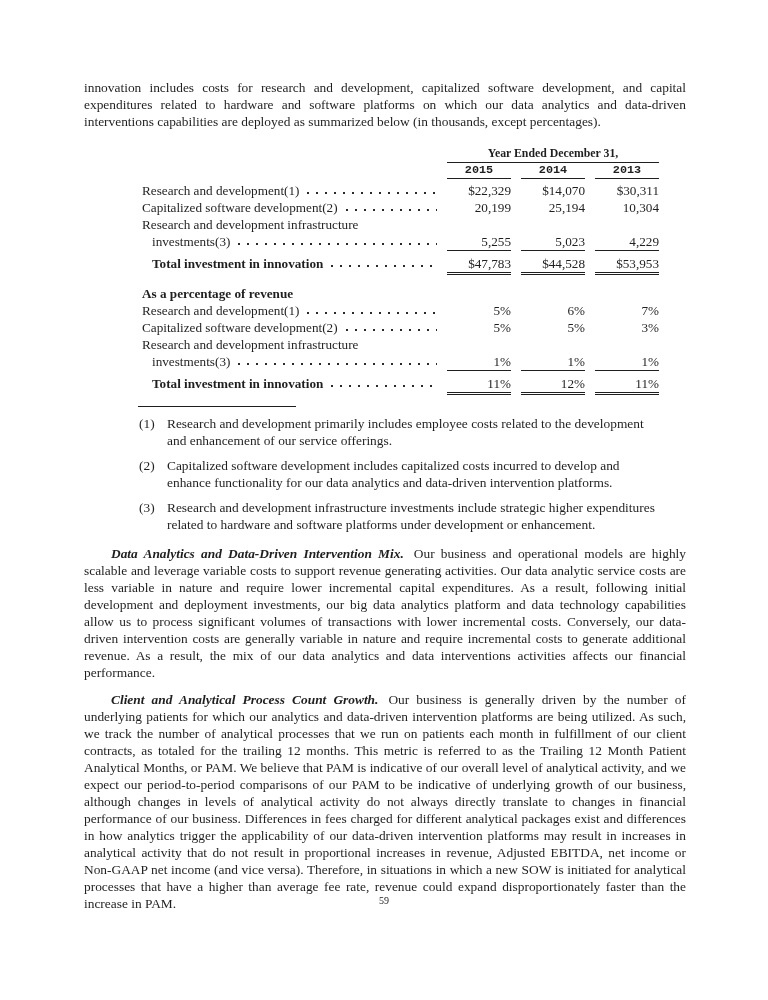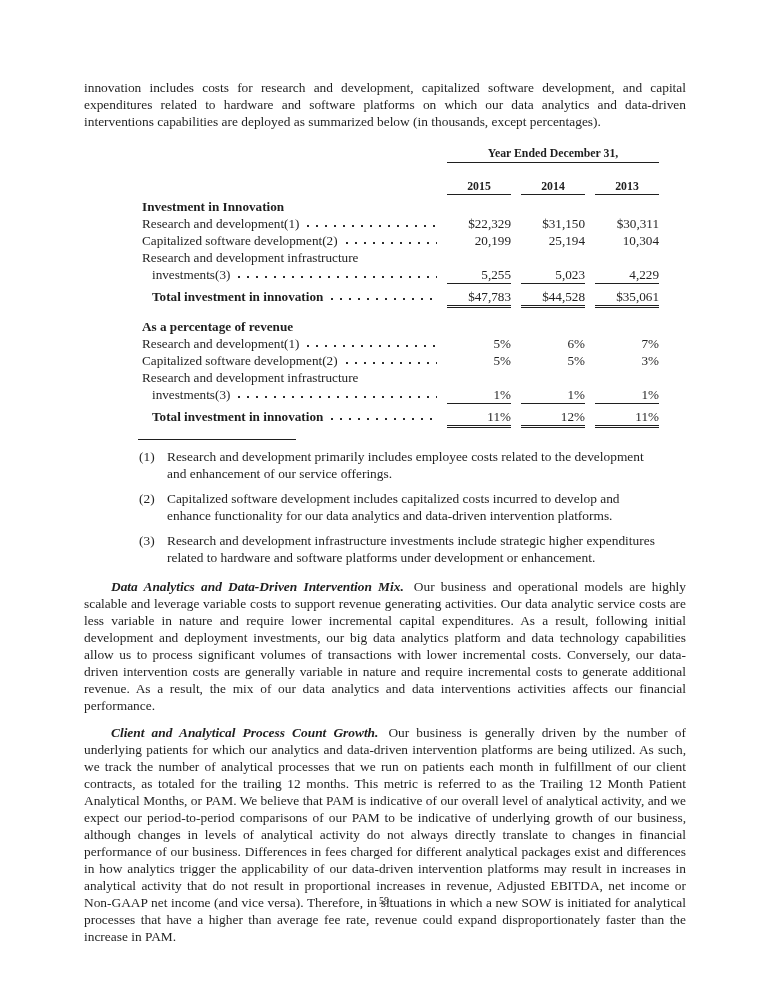--- a/index.html
+++ b/index.html
@@ -39,21 +39,21 @@
   .thead-spacer { flex: 1; }
   .thead-right { width: 212px; }
   .period-header {
     text-align: center;
     font-weight: bold;
     font-size: 11.8px;
     line-height: 14px;
     padding-bottom: 2px;
     border-bottom: 1px solid #1f1f1f;
   }
-  .year-row { display: flex; margin-top: 16px; }
+  .year-row { display: flex; margin-top: 0; font-family: Liberation Mono, monospace; }
   .ycell {
     width: 64px;
     margin-left: 10px;
     text-align: center;
     font-weight: bold;
     font-size: 11.8px;
     line-height: 15px;
     border-bottom: 1px solid #1f1f1f;
   }
   .ycell:first-child { margin-left: 0; }
@@ -130,29 +130,26 @@
           <div class="period-header">Year Ended December 31,</div>
           <div class="year-row">
             <div class="ycell">2015</div>
             <div class="ycell">2014</div>
             <div class="ycell">2013</div>
           </div>
         </div>
       </div>
 
       <div class="tsection sec1">
-        <div class="trow">
-          <span class="section-title">Investment in Innovation</span>
-        </div>
 
         <div class="trow">
           <span class="lbl">Research and development(1)</span>
           <span class="leader"></span>
           <span class="cell">$22,329</span>
-          <span class="cell">$31,150</span>
+          <span class="cell">$14,070</span>
           <span class="cell">$30,311</span>
         </div>
 
         <div class="trow">
           <span class="lbl">Capitalized software development(2)</span>
           <span class="leader"></span>
           <span class="cell">20,199</span>
           <span class="cell">25,194</span>
           <span class="cell">10,304</span>
         </div>
@@ -167,21 +164,21 @@
           <span class="cell u1">5,255</span>
           <span class="cell u1">5,023</span>
           <span class="cell u1">4,229</span>
         </div>
 
         <div class="trow total-row">
           <span class="lbl">Total investment in innovation</span>
           <span class="leader"></span>
           <span class="cell u2">$47,783</span>
           <span class="cell u2">$44,528</span>
-          <span class="cell u2">$35,061</span>
+          <span class="cell u2">$53,953</span>
         </div>
       </div>
 
       <div class="tsection sec2">
         <div class="trow">
           <span class="section-title">As a percentage of revenue</span>
         </div>
 
         <div class="trow">
           <span class="lbl">Research and development(1)</span>

